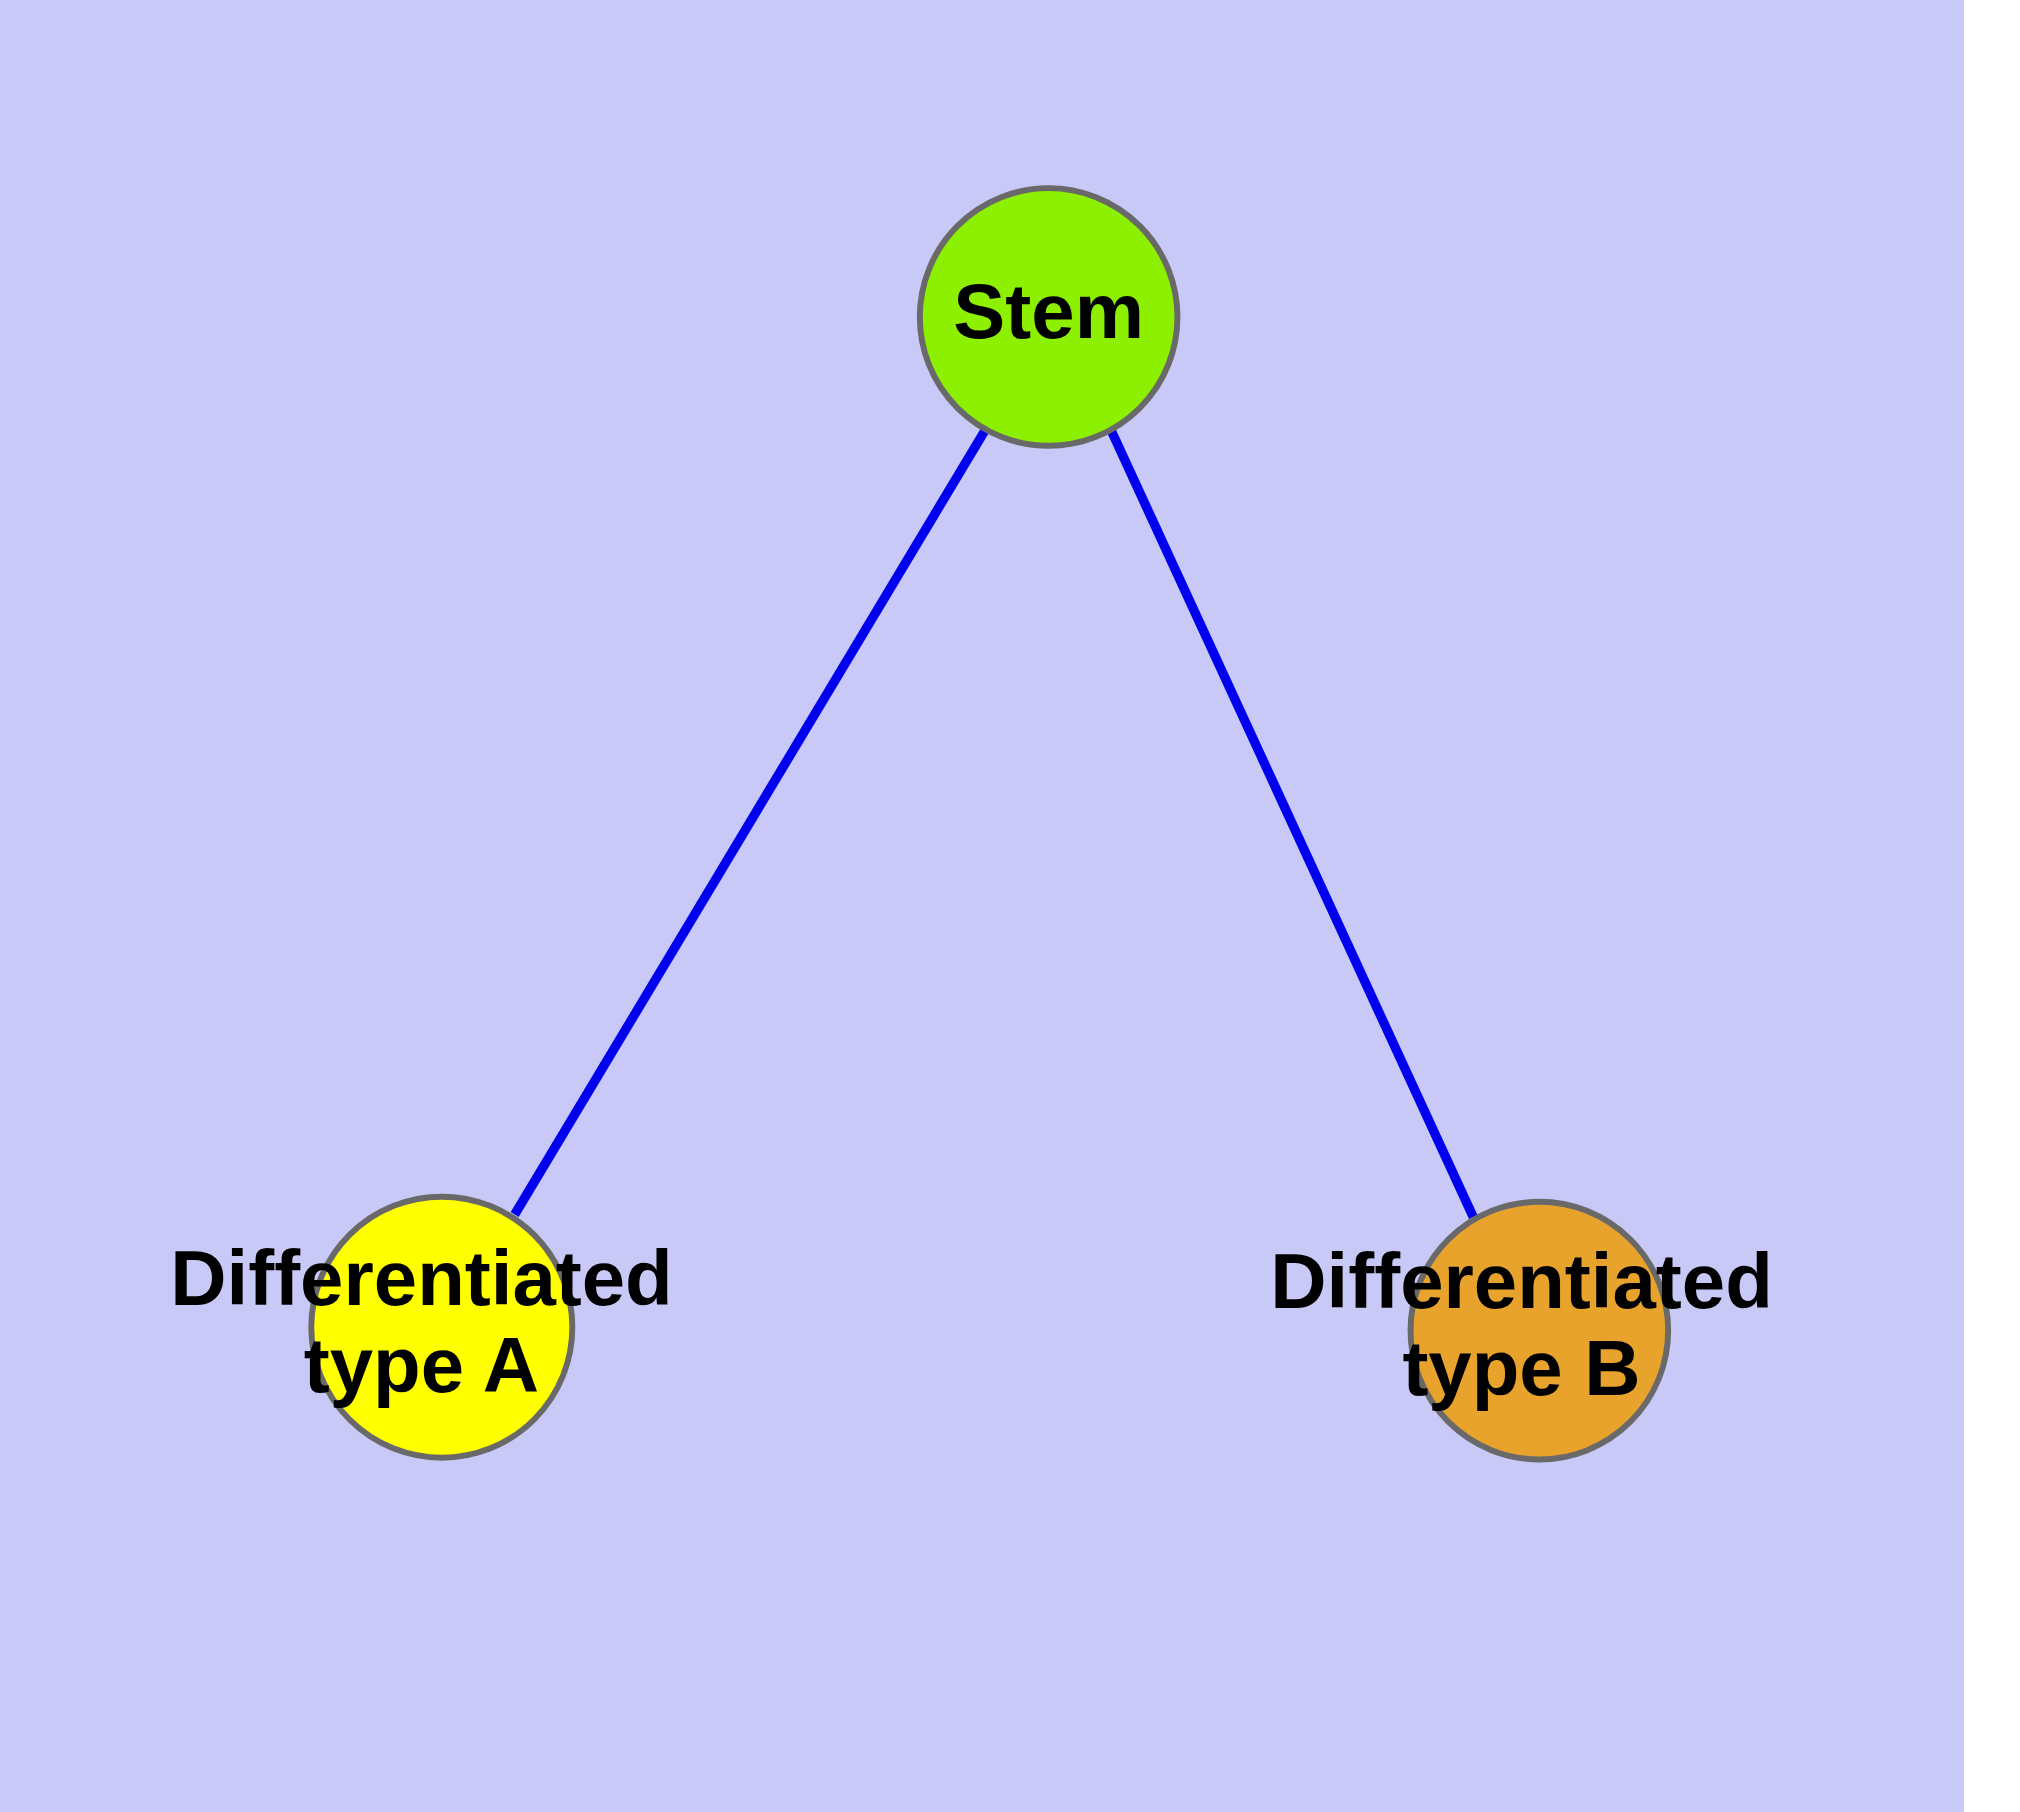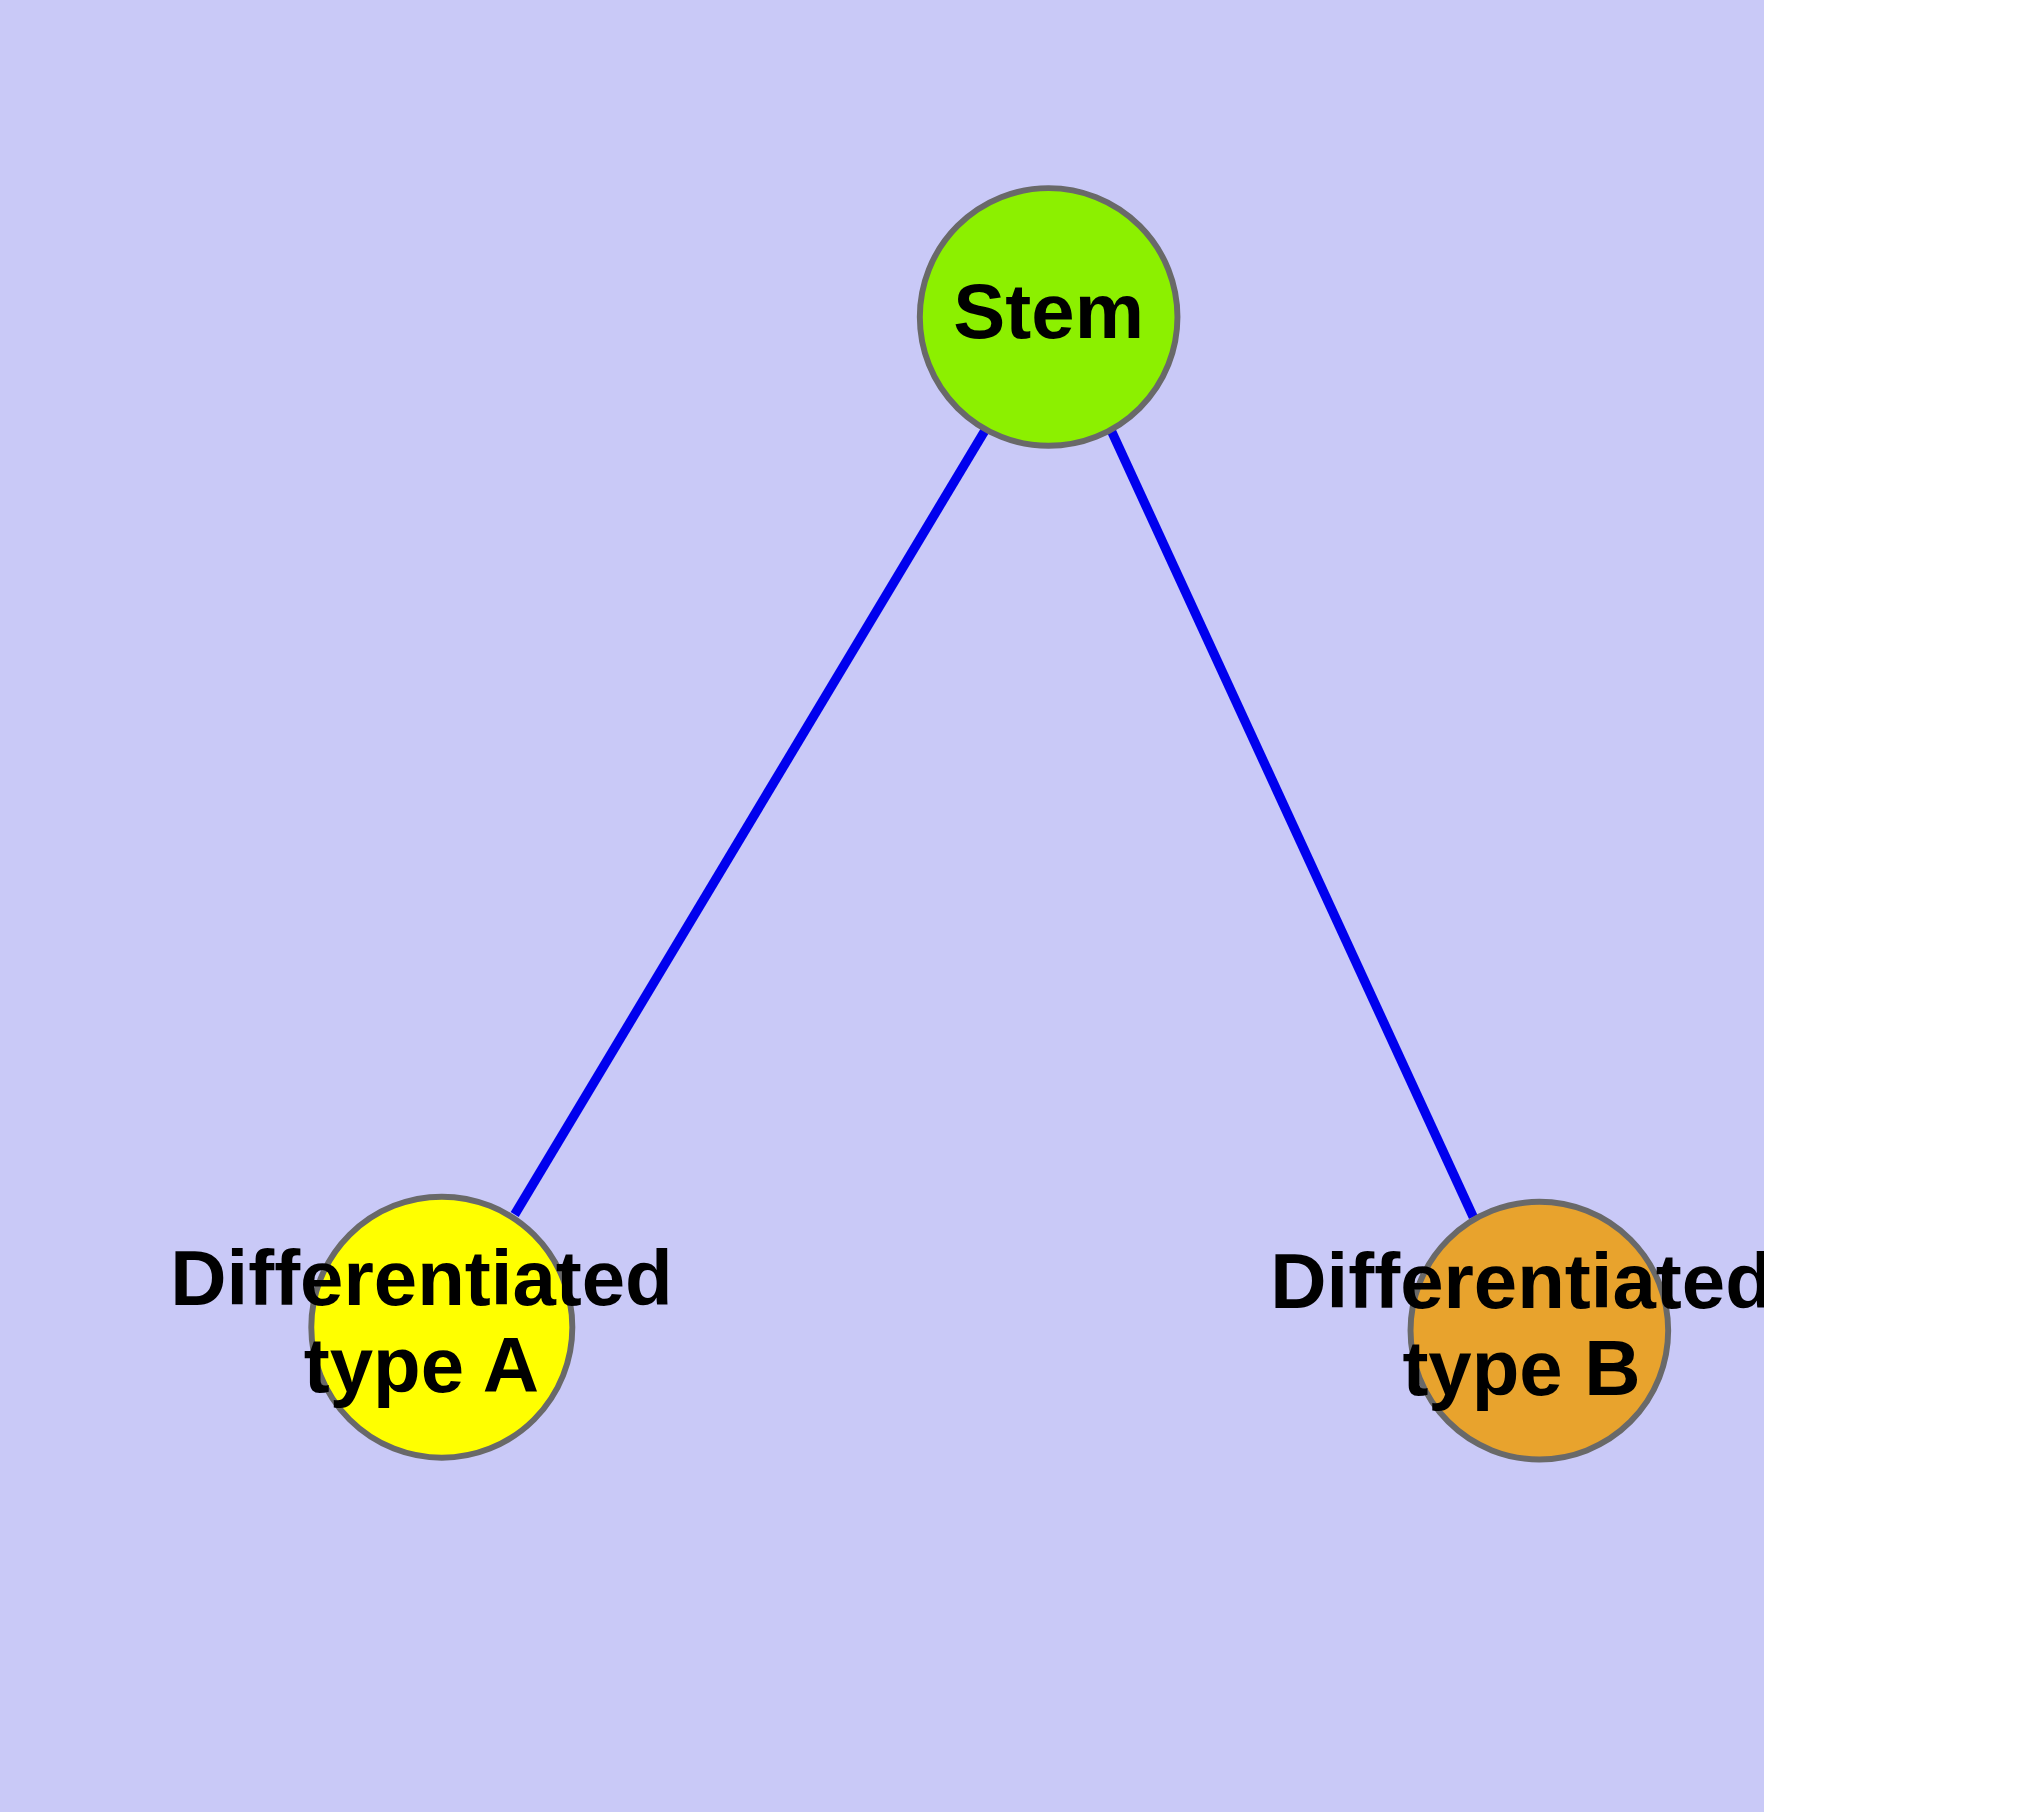--- a/index.html
+++ b/index.html
@@ -2,21 +2,21 @@
 <html style="font-size:13.6px"><head>
 <meta charset="utf-8">
 <style>
   html, body {
     margin: 0;
     padding: 0;
     background: #ffffff;
   }
   #canvas {
     position: relative;
-    width: 1764px;
+    width: 1964px;
     height: 1812px;
     background: #c9c9f7;
     overflow: hidden;
     font-family: "Liberation Sans", sans-serif;
   }
   #graph-svg {
     position: absolute;
     left: 0;
     top: 0;
     width: 2021px;

